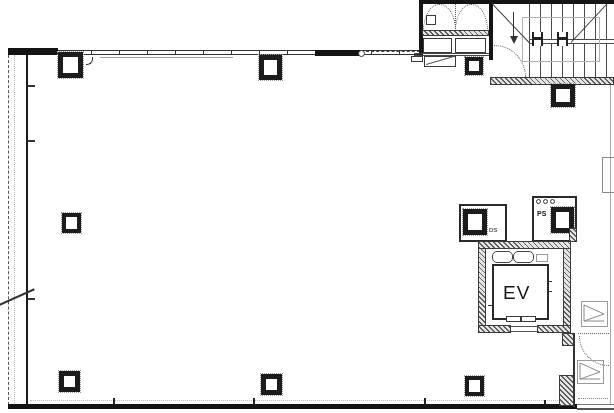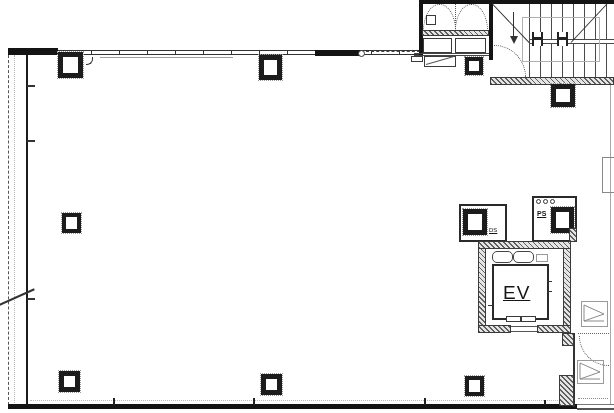--- a/index.html
+++ b/index.html
@@ -14,21 +14,21 @@
   .thinbox{border:1px solid #3a3a3a;background:#fff;}
   .box2{border:2px solid #2a2a2a;background:#fff;}
   .dotted-arc-tr{border-top:1px dotted #555;border-right:1px dotted #555;border-top-right-radius:100%;}
   .dotted-arc-bl{border-bottom:1px dotted #555;border-left:1px dotted #555;border-bottom-left-radius:100%;}
   .dome{border:1px dotted #555;border-bottom:none;border-radius:16px 16px 0 0/27px 27px 0 0;}
   .treads{background:repeating-linear-gradient(90deg,#4a4a4a 0,#4a4a4a 1px,transparent 1px,transparent 11px);}
   .hline{border-top:1px solid #4a4a4a;}
   .grayline{border-top:1px solid #9e9e9e;}
   .vline{border-left:1px solid #4a4a4a;}
   .rot{transform-origin:0 50%;}
-  .lbl{color:#161616;line-height:1;text-decoration:underline;}
+  .lbl{color:#161616;line-height:1;}
   .hpost{border-left:2px solid #222;border-right:2px solid #222;}
   .hpost .bar{margin-top:5px;height:3px;background:#222;}
   .arrowhead{width:0;height:0;border-left:4px solid transparent;border-right:4px solid transparent;
              border-top:8px solid #333;}
   .circ{border:1px solid #333;border-radius:50%;background:#fff;}
 </style>
 </head>
 <body>
 
 <div class="plan">

